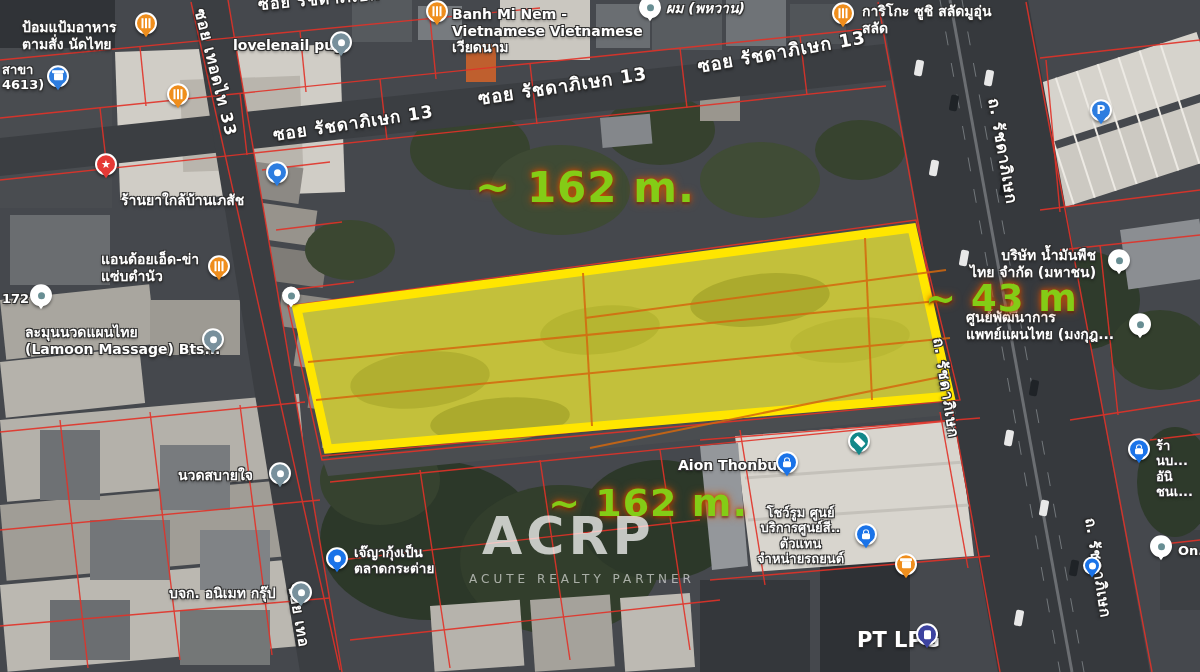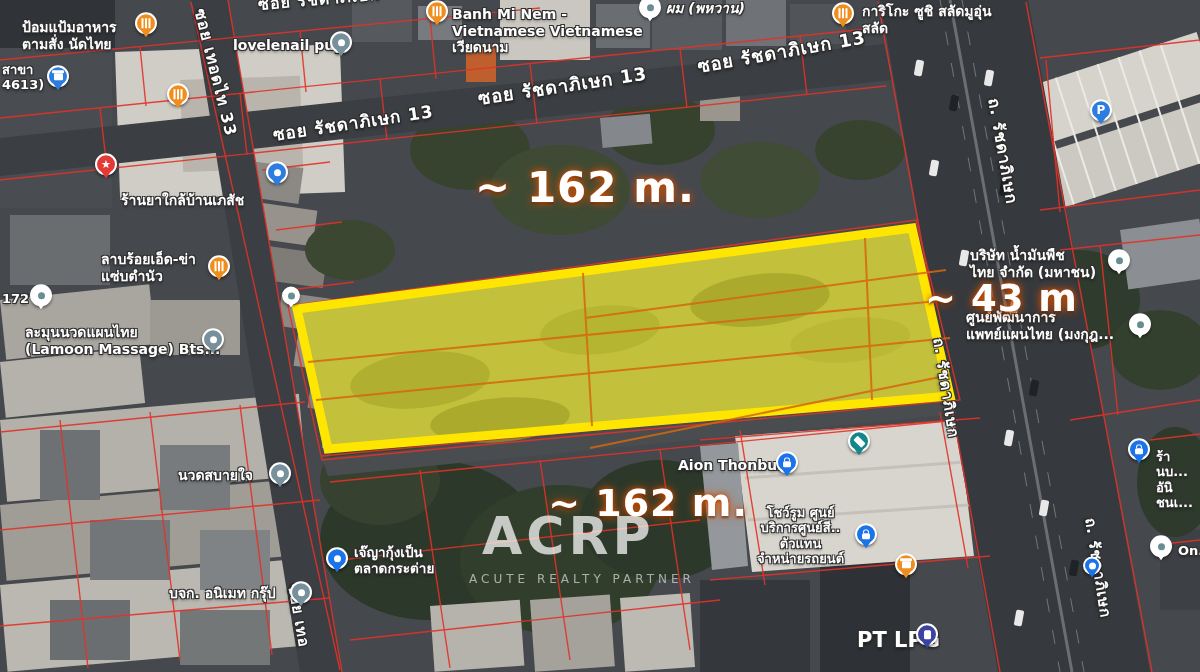--- a/index.html
+++ b/index.html
@@ -22,21 +22,21 @@
   .bars{width:2px;height:10px;background:#fff;box-shadow:-3.5px 0 0 #fff,3.5px 0 0 #fff;}
   .lock{width:8px;height:6px;background:#fff;border-radius:1.5px;position:relative;margin-top:3px;}
   .lock::before{content:"";position:absolute;left:1.2px;top:-4px;width:5.5px;height:4.5px;border:1.6px solid #fff;
        border-bottom:none;border-radius:3px 3px 0 0;box-sizing:border-box;}
   .cap{width:11px;height:11px;background:#fff;transform:rotate(45deg) scale(1,.55);border-radius:1px;}
   .pump{width:7px;height:9px;background:#fff;border-radius:1.5px;}
   .storeg{width:9px;height:7px;background:#fff;border-radius:1px;position:relative;}
   .storeg::before{content:"";position:absolute;top:-3px;left:-1.5px;width:12px;height:3px;background:#fff;border-radius:1px;}
   .pletter{font-size:12px;font-weight:700;color:#fff;line-height:1;}
   .starg{font-size:11px;color:#fff;line-height:1;}
-  .dim{position:absolute;font-weight:800;color:#ffffff;white-space:nowrap;z-index:6;letter-spacing:1px;
+  .dim{position:absolute;font-weight:800;color:#84cc16;white-space:nowrap;z-index:6;letter-spacing:1px;
        text-shadow:0 0 10px rgba(226,92,0,.95),0 0 4px rgba(180,50,0,.9),0 2px 2px rgba(0,0,0,.45);}
   .wm-logo{position:absolute;left:482px;top:510px;width:200px;font-weight:700;font-size:52px;
        letter-spacing:4px;color:rgba(255,255,255,.72);z-index:7;line-height:1;}
   .wm-tag{position:absolute;left:462px;top:572px;width:240px;text-align:center;font-weight:400;font-size:12px;
        letter-spacing:4px;color:rgba(255,255,255,.58);z-index:7;white-space:nowrap;}
 </style>
 </head>
 <body>
 
 <div id="stage">
@@ -237,39 +237,39 @@
 4613)</div>
 <div class="poi" style="left:2px;top:291px;font-size:13px;">172</div>
 <div class="poi" style="left:121px;top:159px;margin-top:33px;">ร้านยาใกล้บ้านเภสัช</div>
 <div class="poi" style="left:233px;top:37px;">lovelenail puy</div>
 <div class="poi" style="left:452px;top:6px;">Banh Mi Nem -
 Vietnamese Vietnamese
 เวียดนาม</div>
 <div class="poi" style="left:666px;top:0px;font-style:italic;">ผม (พหวาน)</div>
 <div class="poi" style="left:862px;top:3px;">การิโกะ ซูชิ สลัดมูอุ่น
 สลัด</div>
-<div class="poi" style="left:101px;top:251px;">ลาบร้อยเอ็ด-ข่า
+<div class="poi" style="left:101px;top:251px;">แอนด้อยเอ็ด-ข่า
 แซ่บตำนัว</div>
 <div class="poi" style="left:25px;top:324px;">ละมุนนวดแผนไทย
 (Lamoon Massage) Bts...</div>
 <div class="poi" style="left:178px;top:467px;">นวดสบายใจ</div>
 <div class="poi" style="left:169px;top:585px;">บจก. อนิเมท กรุ๊ป</div>
 <div class="poi" style="left:354px;top:545px;font-size:13.5px;">เจ๊ญากุ้งเป็น
 ตลาดกระต่าย</div>
 <div class="poi" style="left:678px;top:457px;">Aion Thonburi</div>
 <div class="poi" style="left:757px;top:505px;font-size:13px;text-align:center;">โชว์รูม ศูนย์
 บริการศูนย์สี..
 ตัวแทน
 จำหน่ายรถยนต์</div>
 <div class="poi" style="left:857px;top:628px;font-size:21px;">PT LPG</div>
-<div class="poi" style="left:970px;top:247px;">บริษัท น้ำมันพืช
+<div class="poi" style="left:970px;top:247px;text-align:right;">บริษัท น้ำมันพืช
 ไทย จำกัด (มหาชน)</div>
 <div class="poi" style="left:966px;top:309px;">ศูนย์พัฒนาการ
 แพทย์แผนไทย (มงกุฎ...</div>
-<div class="poi" style="left:1156px;top:438px;font-size:13px;margin-top:11px;">ร้านบ...
+<div class="poi" style="left:1156px;top:438px;font-size:13px;">ร้านบ...
 อันิชนเ...</div>
 <div class="poi" style="left:1178px;top:543px;font-size:13px;">On...</div>
 
 <div class="pin" style="color:#ef8e1d;left:146px;top:25px;">
       <span class="bars"></span>
     </div>
 <div class="pin" style="color:#ef8e1d;left:178px;top:96px;">
       <span class="bars"></span>
     </div>
 <div class="pin" style="color:#2d7de0;left:58px;top:78px;">

